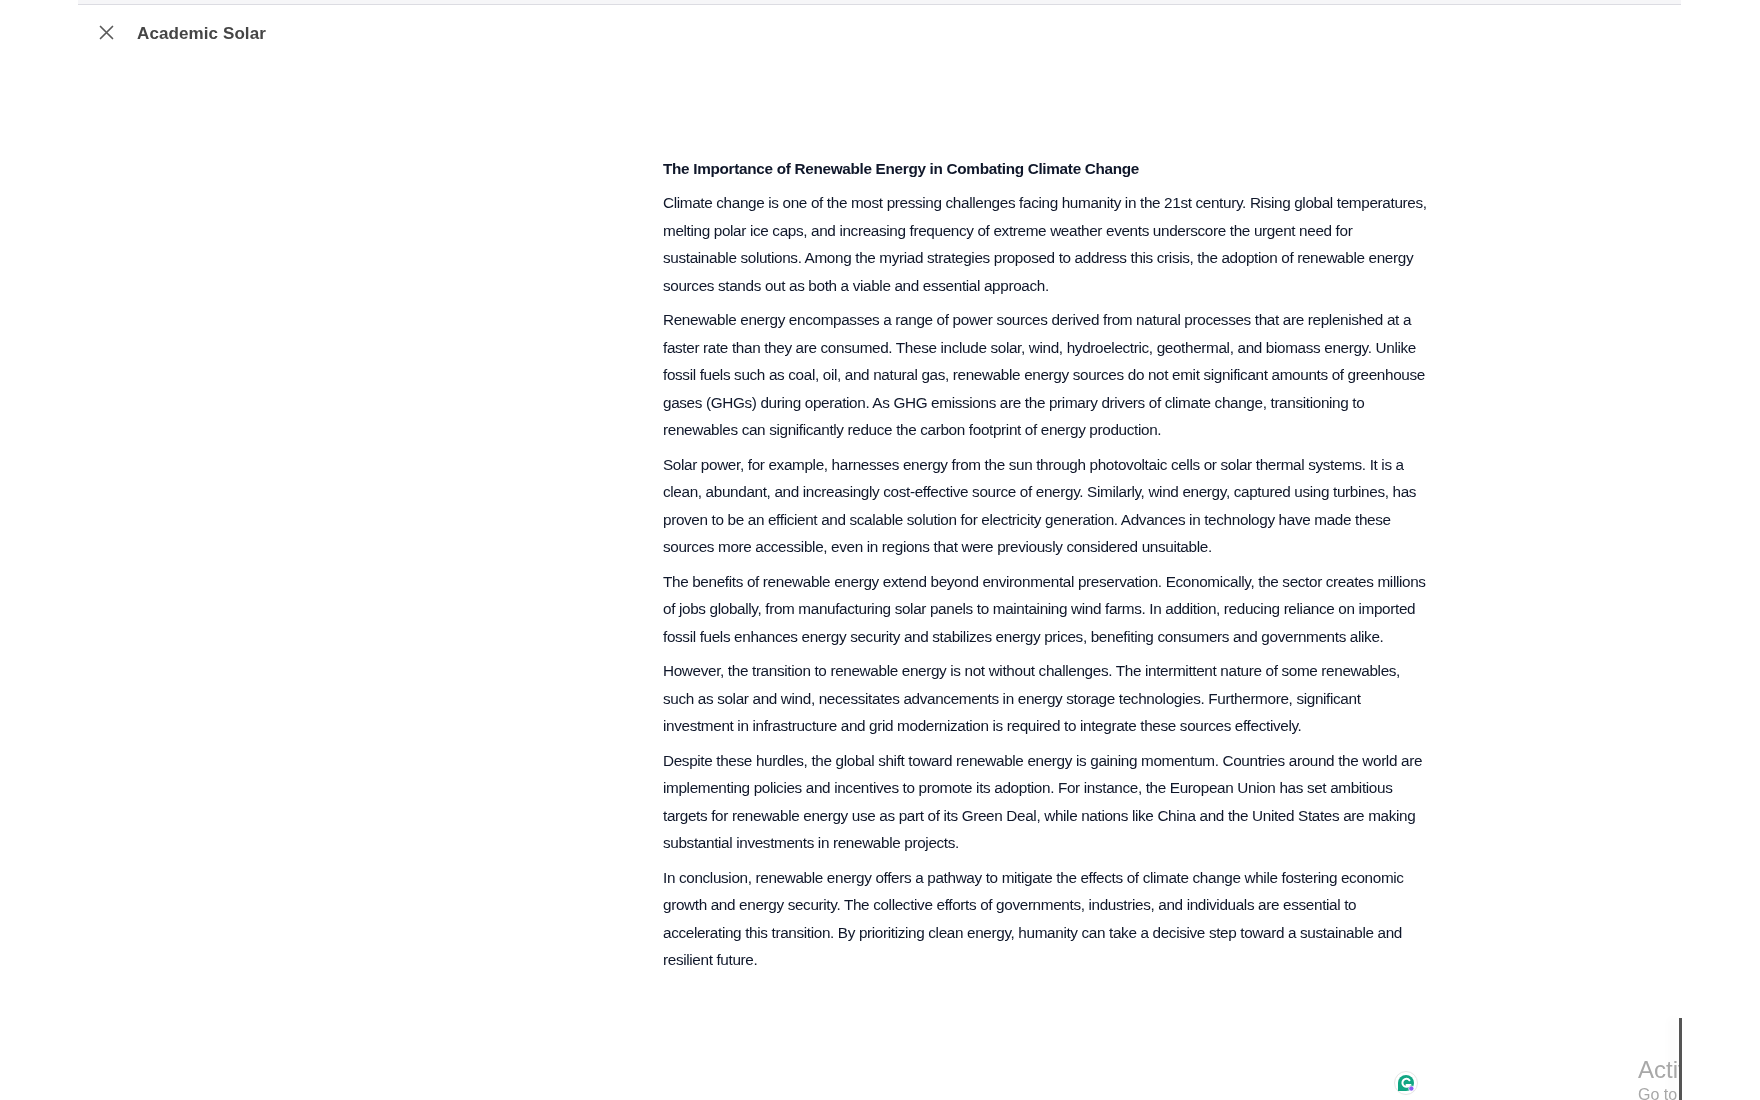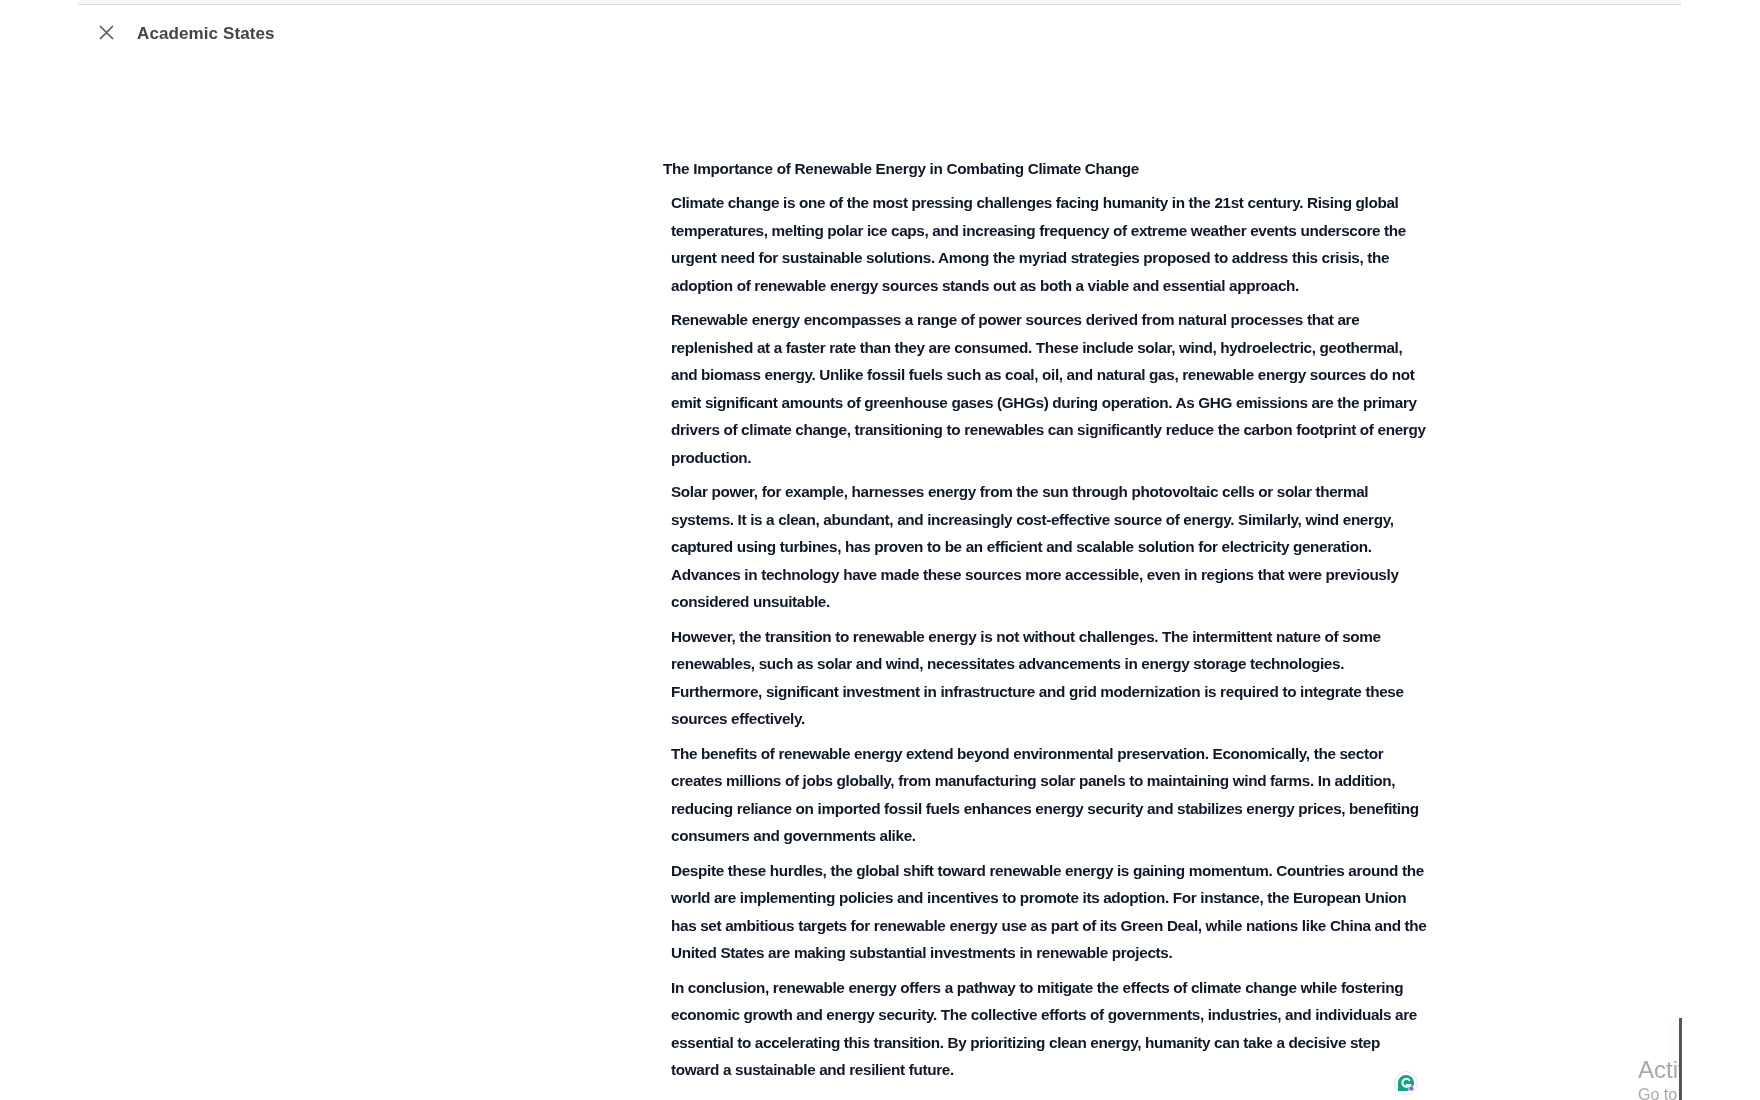--- a/index.html
+++ b/index.html
@@ -44,22 +44,21 @@
     line-height: 27.5px;
     letter-spacing: -0.35px;
   }
   .doc-title {
     font-weight: 700;
     margin: 0 0 7px 0;
     line-height: 27px;
     letter-spacing: -0.3px;
   }
   .doc p {
-    margin: 0 0 7px 8px;
-    font-weight: bold;
+    margin: 0 0 7px 0;
   }
   .grammarly {
     position: absolute;
     left: 1394px; top: 1071px;
     width: 24px; height: 24px;
     cursor: pointer;
   }
   .panel-edge {
     position: absolute;
     left: 1679px; top: 1018px;
@@ -83,30 +82,30 @@
 <div class="top-strip"></div>
 
 <div class="header">
   <div class="close-btn">
     <span>
       <svg width="15" height="15" viewBox="0 0 15 15">
         <path d="M1.5 1.5 L13.5 13.5 M13.5 1.5 L1.5 13.5" stroke="#5a5a5a" stroke-width="1.7" stroke-linecap="round"></path>
       </svg>
     </span>
   </div>
-  <div class="header-title">Academic States</div>
+  <div class="header-title">Academic Solar</div>
 </div>
 
 <div class="doc">
   <div class="doc-title">The Importance of Renewable Energy in Combating Climate Change</div>
   <p>Climate change is one of the most pressing challenges facing humanity in the 21st century. Rising global temperatures, melting polar ice caps, and increasing frequency of extreme weather events underscore the urgent need for sustainable solutions. Among the myriad strategies proposed to address this crisis, the adoption of renewable energy sources stands out as both a viable and essential approach.</p>
   <p>Renewable energy encompasses a range of power sources derived from natural processes that are replenished at a faster rate than they are consumed. These include solar, wind, hydroelectric, geothermal, and biomass energy. Unlike fossil fuels such as coal, oil, and natural gas, renewable energy sources do not emit significant amounts of greenhouse gases (GHGs) during operation. As GHG emissions are the primary drivers of climate change, transitioning to renewables can significantly reduce the carbon footprint of energy production.</p>
   <p>Solar power, for example, harnesses energy from the sun through photovoltaic cells or solar thermal systems. It is a clean, abundant, and increasingly cost-effective source of energy. Similarly, wind energy, captured using turbines, has proven to be an efficient and scalable solution for electricity generation. Advances in technology have made these sources more accessible, even in regions that were previously considered unsuitable.</p>
+  <p>The benefits of renewable energy extend beyond environmental preservation. Economically, the sector creates millions of jobs globally, from manufacturing solar panels to maintaining wind farms. In addition, reducing reliance on imported fossil fuels enhances energy security and stabilizes energy prices, benefiting consumers and governments alike.</p>
   <p>However, the transition to renewable energy is not without challenges. The intermittent nature of some renewables, such as solar and wind, necessitates advancements in energy storage technologies. Furthermore, significant investment in infrastructure and grid modernization is required to integrate these sources effectively.</p>
-  <p>The benefits of renewable energy extend beyond environmental preservation. Economically, the sector creates millions of jobs globally, from manufacturing solar panels to maintaining wind farms. In addition, reducing reliance on imported fossil fuels enhances energy security and stabilizes energy prices, benefiting consumers and governments alike.</p>
   <p>Despite these hurdles, the global shift toward renewable energy is gaining momentum. Countries around the world are implementing policies and incentives to promote its adoption. For instance, the European Union has set ambitious targets for renewable energy use as part of its Green Deal, while nations like China and the United States are making substantial investments in renewable projects.</p>
   <p>In conclusion, renewable energy offers a pathway to mitigate the effects of climate change while fostering economic growth and energy security. The collective efforts of governments, industries, and individuals are essential to accelerating this transition. By prioritizing clean energy, humanity can take a decisive step toward a sustainable and resilient future.</p>
 </div>
 
 <div class="grammarly">
   <span>
     <svg width="24" height="24" viewBox="0 0 24 24">
       <circle cx="12" cy="12" r="11.5" fill="#ffffff" stroke="#e6e6e6" stroke-width="1"></circle>
       <path d="M4 12 A8 8 0 1 1 12 20 L4 20 Z" fill="#11a683"></path>
       <path d="M15.5 9.3 A4 4 0 1 0 15.8 14 L12.5 14" stroke="#ffffff" stroke-width="2" fill="none" stroke-linecap="round"></path>

